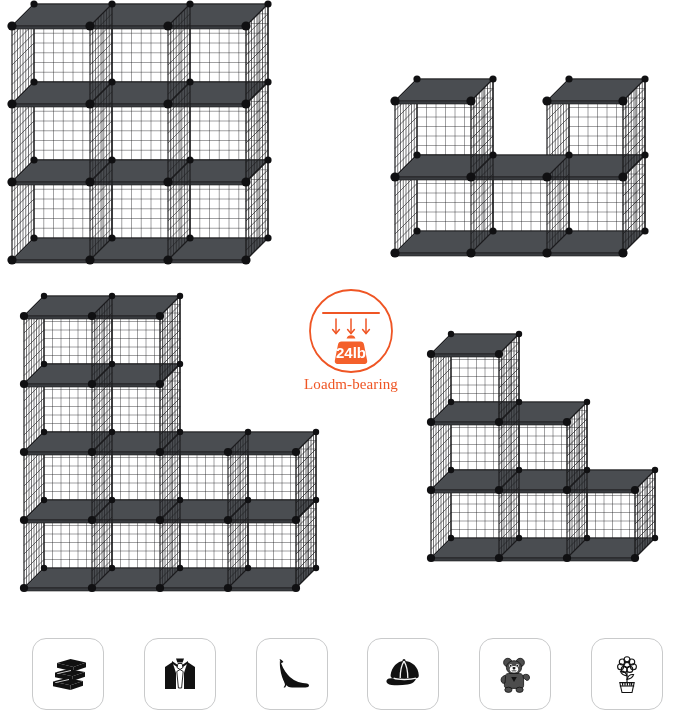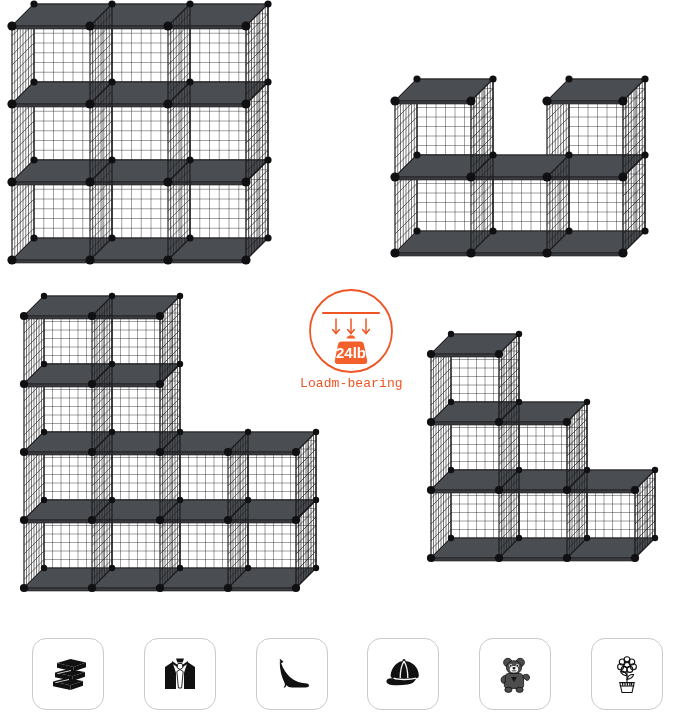--- a/index.html
+++ b/index.html
@@ -37,23 +37,23 @@
     text-align: center;
   }
   #badge .ring-wrap {
     width: 86px;
     height: 86px;
     margin: 0 auto;
     position: relative;
   }
   #badge .badge-caption {
     margin-top: 2px;
-    font-size: 13px;
+    font-size: 15px;
     color: #ef5524;
-    font-family: Liberation Mono, monospace;
+    font-family: Liberation Serif, serif;
     letter-spacing: 0.1px;
     white-space: nowrap;
   }
 
   
   #icon-strip {
     position: absolute;
     left: 0;
     top: 638px;
     width: 679px;

